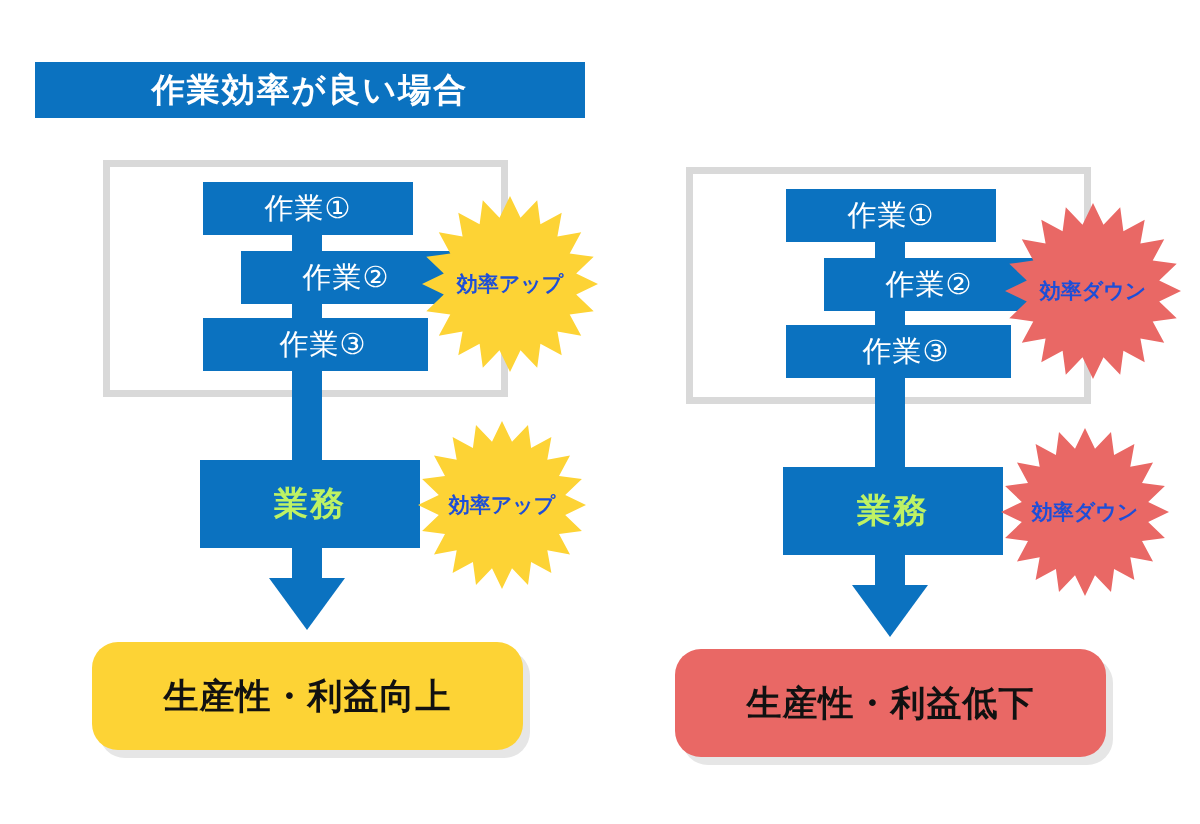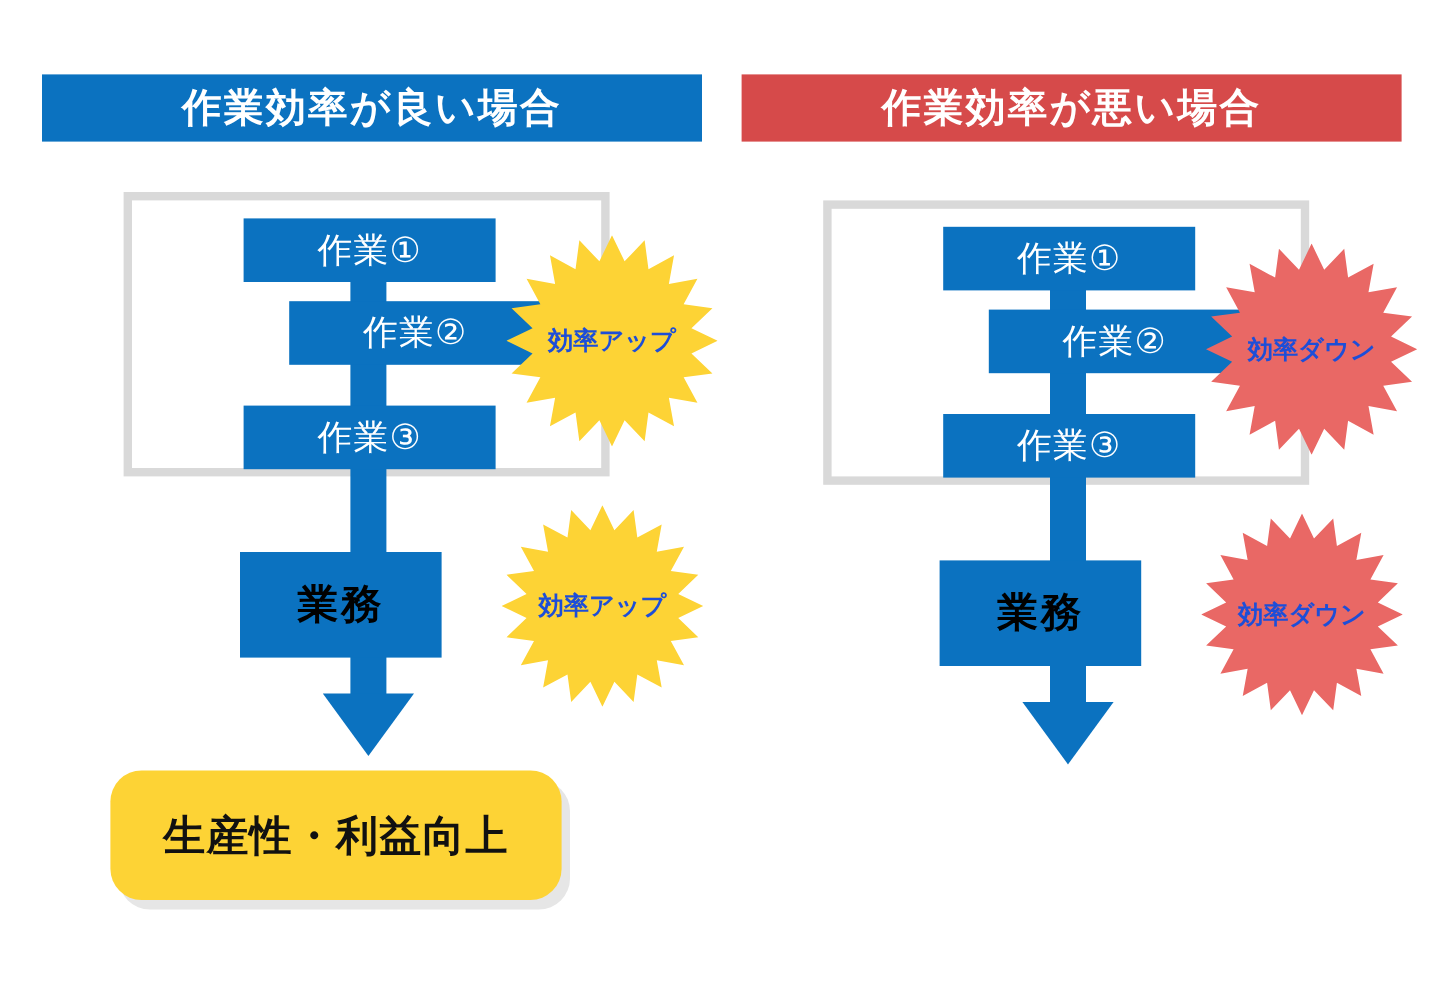--- a/index.html
+++ b/index.html
@@ -33,38 +33,38 @@
   .arrowhead{
     position:absolute;left:234px;top:516px;width:0;height:0;z-index:2;
     border-left:38px solid transparent;border-right:38px solid transparent;
     border-top:52px solid #0b72c0;
   }
   .task{
     position:absolute;left:168px;width:210px;height:53px;background:#0b72c0;
     display:flex;align-items:center;justify-content:center;z-index:3;
     color:#ffffff;font-size:29px;font-weight:normal;letter-spacing:1px;
   }
-  .task-1{top:120px;} .task-2{top:189px;margin-left:38px;} .task-3{top:276px;}
+  .task-1{top:120px;} .task-2{top:189px;margin-left:38px;} .task-3{top:256px;padding-left:15px;}
   .process{
-    position:absolute;left:165px;top:398px;width:168px;height:88px;background:#0b72c0;
+    position:absolute;left:165px;top:398px;width:220px;height:88px;background:#0b72c0;
     display:flex;align-items:center;justify-content:center;z-index:3;
-    color:#000000;font-size:34px;font-weight:bold;letter-spacing:2px;font-family:Liberation Mono, monospace;
+    color:#bef264;font-size:34px;font-weight:bold;letter-spacing:2px;font-family:Liberation Mono, monospace;
   }
   .burst{position:absolute;z-index:4;}
   .burst svg{display:block;}
   .panel-good .burst polygon{fill:#fdd335;}
   .panel-bad .burst polygon{fill:#e96865;}
   .burst-top{left:387px;top:134px;width:176px;height:176px;}
   .burst-bottom{left:383px;top:359px;width:168px;height:168px;}
   .burst-label{
     position:absolute;inset:0;display:flex;align-items:center;justify-content:center;
     color:#1d4ed8;font-size:21px;font-weight:bold;white-space:nowrap;
   }
   .result{
-    position:absolute;left:57px;top:580px;width:376px;height:108px;border-radius:26px;
+    position:absolute;left:57px;top:580px;width:431px;height:108px;border-radius:26px;
     display:flex;align-items:center;justify-content:center;z-index:3;
     color:#111111;font-size:35px;font-weight:bold;letter-spacing:1px;
     box-shadow:7px 8px 0 #e6e6e6;
   }
   .panel-good .result{background:#fdd335;}
   .panel-bad .result{background:#e96865;}
 </style>
 </head>
 <body>
 
@@ -90,37 +90,37 @@
         <svg class="burst-shape" width="168" height="168" viewBox="0 0 168 168">
             <polygon points="84.0,0.0 94.0,20.8 110.0,4.1 113.1,27.0 133.4,16.0 129.3,38.7 152.0,34.6 141.0,54.9 163.9,58.0 147.2,74.0 168.0,84.0 147.2,94.0 163.9,110.0 141.0,113.1 152.0,133.4 129.3,129.3 133.4,152.0 113.1,141.0 110.0,163.9 94.0,147.2 84.0,168.0 74.0,147.2 58.0,163.9 54.9,141.0 34.6,152.0 38.7,129.3 16.0,133.4 27.0,113.1 4.1,110.0 20.8,94.0 0.0,84.0 20.8,74.0 4.1,58.0 27.0,54.9 16.0,34.6 38.7,38.7 34.6,16.0 54.9,27.0 58.0,4.1 74.0,20.8"></polygon>
           </svg>
         <div class="burst-label">効率アップ</div>
       </div>
       <div class="result">生産性・利益向上</div>
     </div>
   </section>
 
   <section class="panel panel-bad">
-    <div class="header">作業効率が悪い場合</div>
     <div class="flow">
       <div class="group-box"></div>
       <div class="bar"></div>
       <div class="arrowhead"></div>
       <div class="task task-1">作業①</div>
       <div class="task task-2">作業②</div>
       <div class="task task-3">作業③</div>
       <div class="process">業務</div>
       <div class="burst burst-top">
         <svg class="burst-shape" width="176" height="176" viewBox="0 0 176 176">
             <polygon points="88.0,0.0 98.5,21.8 115.2,4.3 118.4,28.3 139.7,16.8 135.4,40.6 159.2,36.3 147.7,57.6 171.7,60.8 154.2,77.5 176.0,88.0 154.2,98.5 171.7,115.2 147.7,118.4 159.2,139.7 135.4,135.4 139.7,159.2 118.4,147.7 115.2,171.7 98.5,154.2 88.0,176.0 77.5,154.2 60.8,171.7 57.6,147.7 36.3,159.2 40.6,135.4 16.8,139.7 28.3,118.4 4.3,115.2 21.8,98.5 0.0,88.0 21.8,77.5 4.3,60.8 28.3,57.6 16.8,36.3 40.6,40.6 36.3,16.8 57.6,28.3 60.8,4.3 77.5,21.8"></polygon>
           </svg>
         <div class="burst-label">効率ダウン</div>
       </div>
       <div class="burst burst-bottom">
         <svg class="burst-shape" width="168" height="168" viewBox="0 0 168 168">
             <polygon points="84.0,0.0 94.0,20.8 110.0,4.1 113.1,27.0 133.4,16.0 129.3,38.7 152.0,34.6 141.0,54.9 163.9,58.0 147.2,74.0 168.0,84.0 147.2,94.0 163.9,110.0 141.0,113.1 152.0,133.4 129.3,129.3 133.4,152.0 113.1,141.0 110.0,163.9 94.0,147.2 84.0,168.0 74.0,147.2 58.0,163.9 54.9,141.0 34.6,152.0 38.7,129.3 16.0,133.4 27.0,113.1 4.1,110.0 20.8,94.0 0.0,84.0 20.8,74.0 4.1,58.0 27.0,54.9 16.0,34.6 38.7,38.7 34.6,16.0 54.9,27.0 58.0,4.1 74.0,20.8"></polygon>
           </svg>
         <div class="burst-label">効率ダウン</div>
       </div>
+      <div class="result">生産性・利益低下</div>
     </div>
   </section>
 
 </div>
 
 </body></html>

